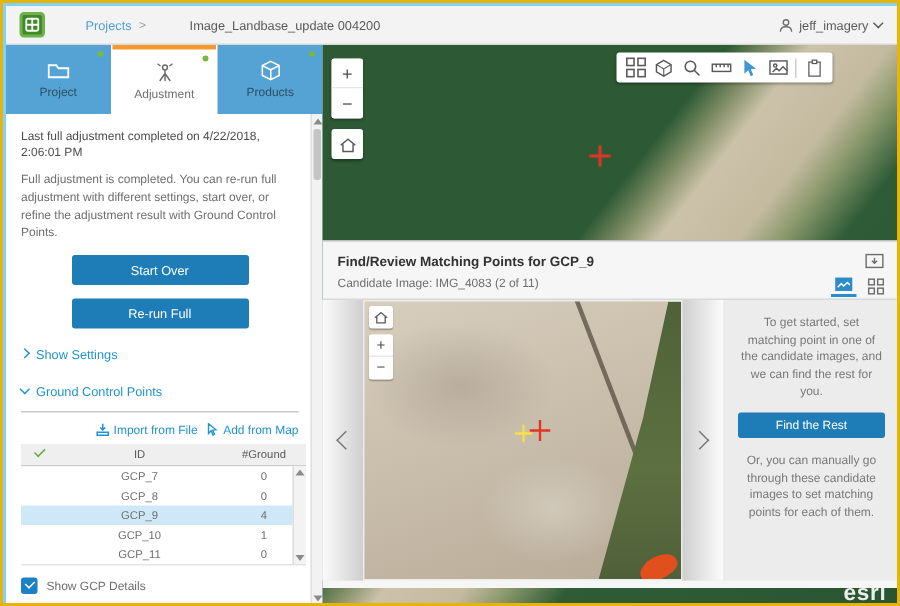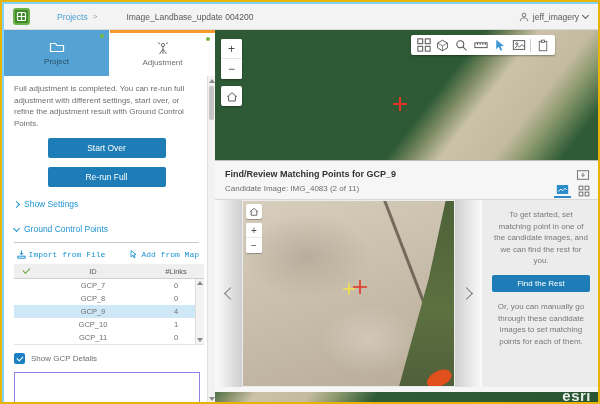--- a/index.html
+++ b/index.html
@@ -36,21 +36,21 @@
   .tab.active .lbl{ color:#6e6e6e; }
   .dot{ position:absolute; top:4px; right:5px; width:4px; height:4px; border-radius:50%; background:#76b843; }
   .s-content{ position:absolute; left:0; top:46px; width:203px; bottom:0; padding:0 8px 0 10px; overflow:hidden; }
   .status{ margin-top:9px; font-size:8px; color:#4c4c4c; line-height:1.4; }
   .desc{ margin-top:7px; font-size:8px; color:#6e6e6e; line-height:1.45; }
   .sbtn{ display:block; margin:9px auto 0; width:118px; padding:5px 0; background:#1e7db6;
     color:#fff; font-size:8.5px; border:none; border-radius:2px; cursor:pointer; font-family:inherit; }
   .linkrow{ margin-top:12px; display:flex; align-items:center; gap:5px; color:#1f93d0; font-size:8.5px; cursor:pointer; }
   .gcp-head{ margin-top:15px; }
   hr.sep{ border:none; border-top:1px solid #c9c9c9; margin:8px 0 0; }
-  .imp-row{ margin-top:7px; display:flex; justify-content:flex-end; gap:24px; font-size:8px; color:#1f93d0;font-family:Liberation Mono, monospace; }
+  .imp-row{ margin-top:7px; display:flex; justify-content:flex-end; gap:5px; font-size:8px; color:#1f93d0; }
   .imp-row .lnk{ display:flex; align-items:center; gap:3px; cursor:pointer; }
   
   .gtable{ position:relative; margin-top:5px; width:190px; border-bottom:1px solid #e4e4e4; }
   .thead,.trow{ display:grid; grid-template-columns:24px 62px 56px 1fr; align-items:center; padding-right:9px;gap:24px; }
   .thead{ height:15px; background:#efefef; border-bottom:1px solid #cfcfcf; font-size:7.5px; color:#595959; }
   .thead div, .trow div{ text-align:center; }
   .trow{ height:13px; font-size:7.5px; color:#6e6e6e; background:#fff; cursor:pointer; }
   .trow.sel{ background:#cfe8f8; }
   .hcheck{ display:inline-block; width:7px; height:4px; border-left:1.5px solid #67a83f;
     border-bottom:1.5px solid #67a83f; transform:rotate(-45deg); margin-bottom:2px; }
@@ -172,23 +172,33 @@
       <div class="tab active">
         <span class="dot"></span>
         <svg width="16" height="13" viewBox="0 0 16 13">
             <g fill="none" stroke="#6e6e6e" stroke-width="1">
           <circle cx="8" cy="3" r="1.6"></circle>
               <path d="M8 4.6 V7 M8 7 L4.5 12 M8 7 L11.5 12 M8 7 v5 M5 2 l-2-1.5 M11 2 l2-1.5"></path>
             </g>
           </svg>
         <span class="lbl">Adjustment</span>
       </div>
+      <div class="tab">
+        <span class="dot"></span>
+        <svg width="15" height="14" viewBox="0 0 16 15">
+            <g fill="none" stroke="#fff" stroke-width="1.1">
+          <path d="M8 1 L14 4 v7 L8 14 L2 11 V4 z M2 4 L8 7 L14 4 M8 7 v7"></path>
+            </g>
+          </svg>
+        <span class="lbl">Products</span>
+      </div>
     </div>
 
     <div class="s-content">
+      <p class="status">Last full adjustment completed on 4/22/2018, 2:06:01 PM</p>
       <p class="desc">Full adjustment is completed. You can re-run full adjustment with different settings, start over, or refine the adjustment result with Ground Control Points.</p>
       <button class="sbtn">Start Over</button>
       <button class="sbtn">Re-run Full</button>
 
       <div class="linkrow">
         <span class="chev r"></span>
         <span>Show Settings</span>
       </div>
 
       <div class="linkrow gcp-head">
@@ -211,21 +221,21 @@
               <path d="M2 0.5 L2 7 L3.8 5.2 L5 8 L6 7.5 L4.8 4.8 L7 4.5 Z" fill="none" stroke="currentColor" stroke-width="0.9"></path>
             </svg>
           <span>Add from Map</span>
         </span>
       </div>
 
       <div class="gtable">
         <div class="thead">
           <div><span class="hcheck"></span></div>
           <div>ID</div>
-          <div>#Links</div>
+          <div>#Ground</div>
           <div>Type</div>
         </div>
         <div id="gcp-rows">
             <div class="trow">
               <div></div>
               <div>GCP_7</div>
               <div>0</div>
               <div class="tc-type">
                 <span>GCP</span>
                 <span class="caret"></span>

